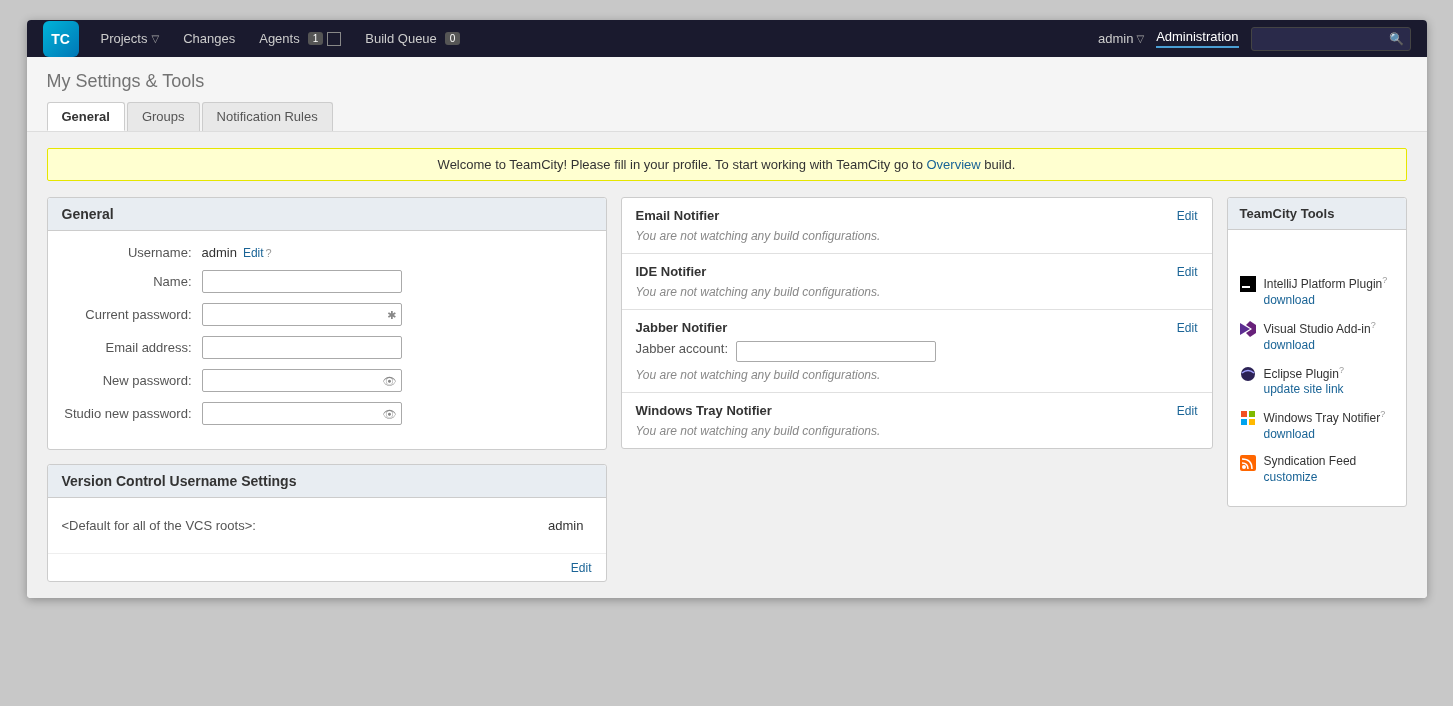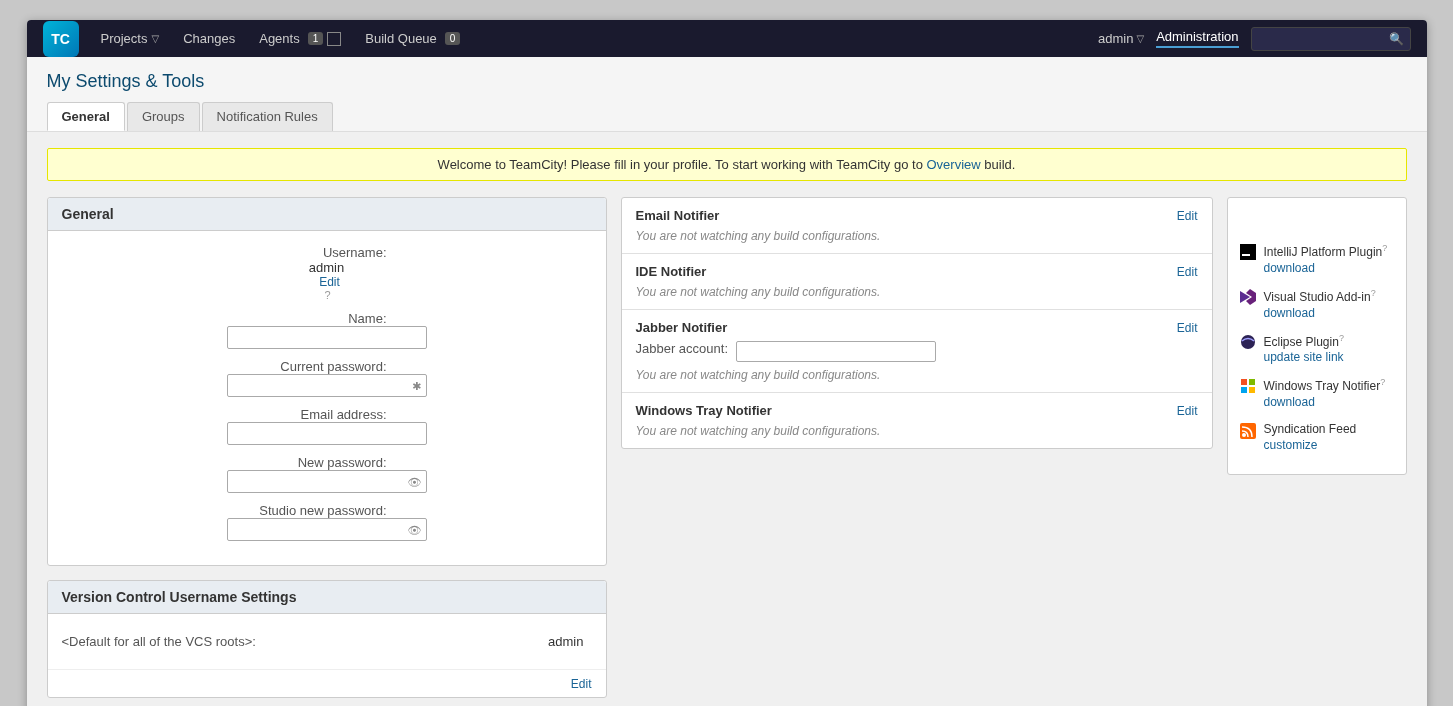--- a/index.html
+++ b/index.html
@@ -16,21 +16,21 @@
     .nav-link .badge { background: #555; color: #fff; font-size: 10px; padding: 1px 5px; border-radius: 3px; margin-left: 4px; }
     .nav-right { display: flex; align-items: center; gap: 12px; }
     .admin-link { color: #ccc; font-size: 13px; cursor: pointer; display: flex; align-items: center; gap: 3px; }
     .admin-link.active { color: #fff; border-bottom: 2px solid #4a9fd4; padding-bottom: 2px; }
     .nav-search { background: #2a2a4a; border: 1px solid #444; color: #ccc; padding: 4px 28px 4px 8px; border-radius: 3px; font-size: 12px; width: 160px; }
     .search-wrap { position: relative; display: flex; align-items: center; }
     .search-icon-svg { position: absolute; right: 6px; color: #888; font-size: 12px; }
     
     
     .page-header { padding: 14px 20px 0; background: #f5f5f5; border-bottom: 1px solid #ddd; }
-    .page-title { font-size: 18px; color: #0c4a6e; margin-bottom: 10px; }
+    .page-title { font-size: 18px; color: #737373; margin-bottom: 10px; }
     .tabs { display: flex; gap: 0; }
     .tab { padding: 6px 14px; border: 1px solid #ccc; border-bottom: none; background: #e8e8e8; color: #555; cursor: pointer; font-size: 13px; border-radius: 3px 3px 0 0; margin-right: 2px; text-decoration: none; }
     .tab.active { background: #fff; color: #333; font-weight: bold; border-bottom: 1px solid #fff; z-index: 1; }
     
     
     .content { padding: 16px 20px; background: #f0f0f0; }
     
     
     .banner { background: #ffffd0; border: 1px solid #e6e600; padding: 8px 16px; text-align: center; margin-bottom: 16px; font-size: 13px; border-radius: 2px; }
     .banner a { color: #1a6496; text-decoration: none; }
@@ -46,21 +46,21 @@
     
     
     .right-col { width: 180px; flex-shrink: 0; }
     
     
     .section-box { background: #fff; border: 1px solid #ccc; border-radius: 3px; }
     .section-header { background: #e8edf2; border-bottom: 1px solid #ccc; padding: 8px 14px; font-size: 14px; font-weight: bold; color: #333; border-radius: 3px 3px 0 0; }
     .section-body { padding: 14px; }
     
     
-    .form-row { display: flex; align-items: center; margin-bottom: 10px; flex-direction: column; }
+    .form-row { display: flex; align-items: center; margin-bottom: 10px; }
     .form-label { width: 140px; flex-shrink: 0; color: #555; font-size: 13px; text-align: right; padding-right: 10px; }
     .form-value { color: #333; }
     .form-input { border: 1px solid #aaa; padding: 3px 6px; font-size: 13px; width: 200px; border-radius: 2px; }
     .form-input-password { border: 1px solid #aaa; padding: 3px 24px 3px 6px; font-size: 13px; width: 200px; border-radius: 2px; }
     .edit-link { color: #1a6496; text-decoration: none; font-size: 12px; cursor: pointer; margin-left: 6px; }
     .help-icon { color: #999; font-size: 11px; margin-left: 2px; cursor: pointer; }
     .input-wrap { position: relative; display: inline-block; }
     .input-icon { position: absolute; right: 5px; top: 50%; transform: translateY(-50%); color: #888; font-size: 11px; }
     
     
@@ -243,20 +243,21 @@
               <span class="notifier-title">Windows Tray Notifier</span>
               <a class="edit-link">Edit</a>
             </div>
             <div class="notifier-subtitle">You are not watching any build configurations.</div>
           </div>
         </div>
       </div>
 
       <div class="right-col">
         <div class="tools-box">
+          <div class="tools-header">TeamCity Tools</div>
           <div class="tools-body">
 
             <div class="tool-item">
               <div class="tool-icon">
                 <svg width="16" height="16" viewBox="0 0 16 16">
                     <rect width="16" height="16" fill="#000"></rect>
                     <rect x="2" y="10" width="8" height="2" fill="#fff"></rect>
                   </svg>
               </div>
               <div class="tool-info">

